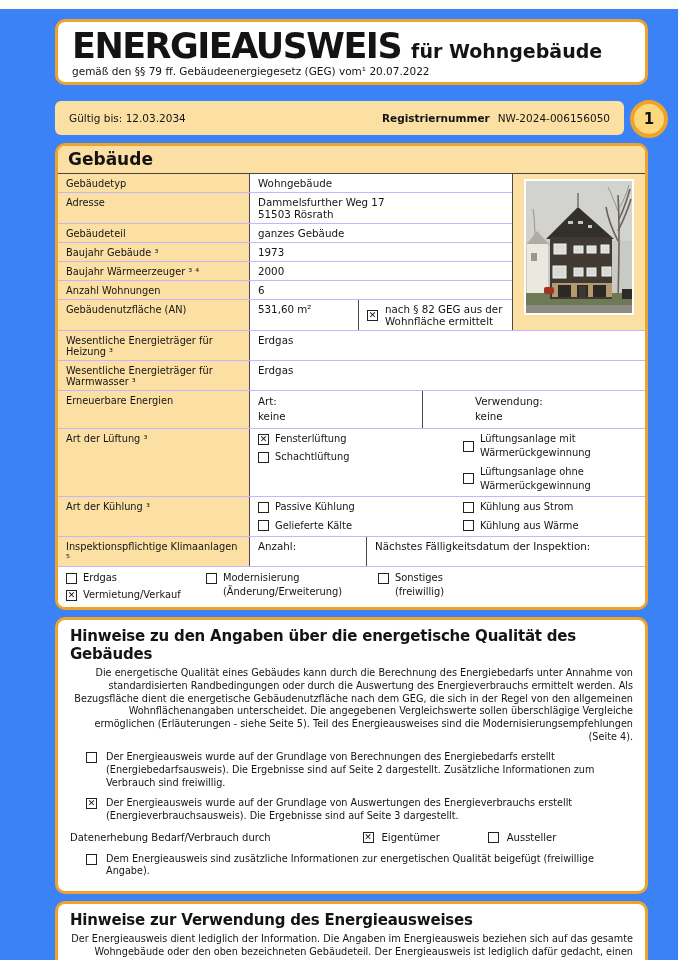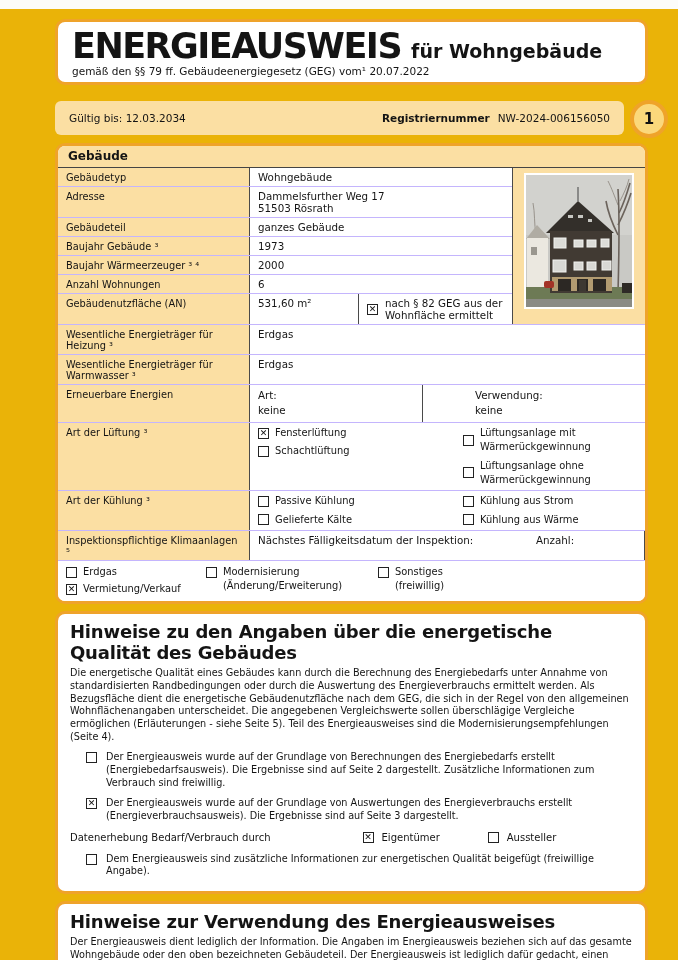--- a/index.html
+++ b/index.html
@@ -1,17 +1,17 @@
 <!DOCTYPE html>
 <html lang="de"><head>
 <meta charset="utf-8">
 <style>
   html,body{margin:0;padding:0;background:#e8e8e8;}
   .sheet{
-    width:678px;height:960px;background:#eab308;margin:0 auto;
+    width:678px;height:960px;background:#3b82f6;margin:0 auto;
     font-family:"DejaVu Sans",sans-serif;color:#141414;position:relative;overflow:hidden;
   }
   .topstrip{height:9px;background:#fcfcf9;}
   .content{padding:10px 30px 0 55px;}
 
   
   .hdr{border:3px solid #EFA32A;border-radius:10px;background:#fff;padding:7px 14px 5px;}
   .hdr-line{display:flex;align-items:baseline;gap:10px;}
   .hdr-title{font-size:35px;font-weight:bold;letter-spacing:-1.5px;line-height:1.0;}
   .hdr-sub{font-size:19px;font-weight:bold;}
@@ -21,24 +21,24 @@
   .vwrap{position:relative;margin-top:16px;margin-right:24px;}
   .vbar{background:#FBDFA3;border-radius:6px;height:34px;display:flex;align-items:center;padding:0 14px;font-size:10.5px;}
   .vspacer{flex:1;}
   .reg-label{font-weight:bold;margin-right:8px;}
   .pagenum{position:absolute;right:-44px;top:-1px;width:30px;height:30px;border-radius:50%;
     background:#FBD87B;border:4px solid #EFA32A;display:flex;align-items:center;justify-content:center;
     font-weight:bold;font-size:15px;color:#111;}
 
   
   .sec{border:3px solid #EFA32A;border-radius:10px;overflow:hidden;background:#fff;margin-top:8px;}
-  .sec-title{background:#FBDFA3;font-size:12px;font-weight:bold;padding:3px 10px 4px;border-bottom:1px solid #444;}
+  .sec-title{background:#FBDFA3;font-size:17px;font-weight:bold;padding:3px 10px 4px;border-bottom:1px solid #444;}
   .secp{border:3px solid #EFA32A;border-radius:10px;background:#fff;margin-top:7px;padding:7px 12px 9px;}
-  .secp-title{font-size:18px;font-weight:bold;letter-spacing:-0.2px;}
-  .para{font-size:9.7px;line-height:1.33;margin-top:4px;text-align:left;}
+  .secp-title{font-size:15px;font-weight:bold;letter-spacing:-0.2px;}
+  .para{font-size:9.7px;line-height:1.33;margin-top:4px;text-align:right;}
 
   
   .trow{display:flex;border-top:1px solid #c4b5fd;align-items:stretch;}
   .trow.first{border-top:none;}
   .tlabel{width:192px;min-width:192px;background:#FBDFA3;padding:4px 6px 3px 8px;font-size:9.8px;
     border-right:1px solid #4a4a4a;box-sizing:border-box;}
   .tval{padding:3px 8px;font-size:10.3px;flex:1;background:#fff;}
   .upper{display:flex;}
   .upper-left{flex:1;min-width:0;}
   .photo-cell{width:122px;min-width:122px;background:#FBDFA3;border-left:1px solid #4a4a4a;
@@ -269,22 +269,22 @@
             <div class="opt">
                 <span class="cb"></span>
                 <span>Kühlung aus Wärme</span>
               </div>
           </div>
         </div>
       </div>
 
       <div class="trow">
         <div class="tlabel">Inspektionspflichtige Klimaanlagen ⁵</div>
+        <div class="tval cellfix" style="width:100px;">Anzahl:</div>
         <div class="tval">Nächstes Fälligkeitsdatum der Inspektion:</div>
-        <div class="tval cellfix" style="width:100px;">Anzahl:</div>
       </div>
 
       <div class="trow">
         <div class="anlass-opts">
           <div class="acol1">
             <div class="opt">
                 <span class="cb"></span>
                 <span>Erdgas</span>
               </div>
             <div class="opt">

